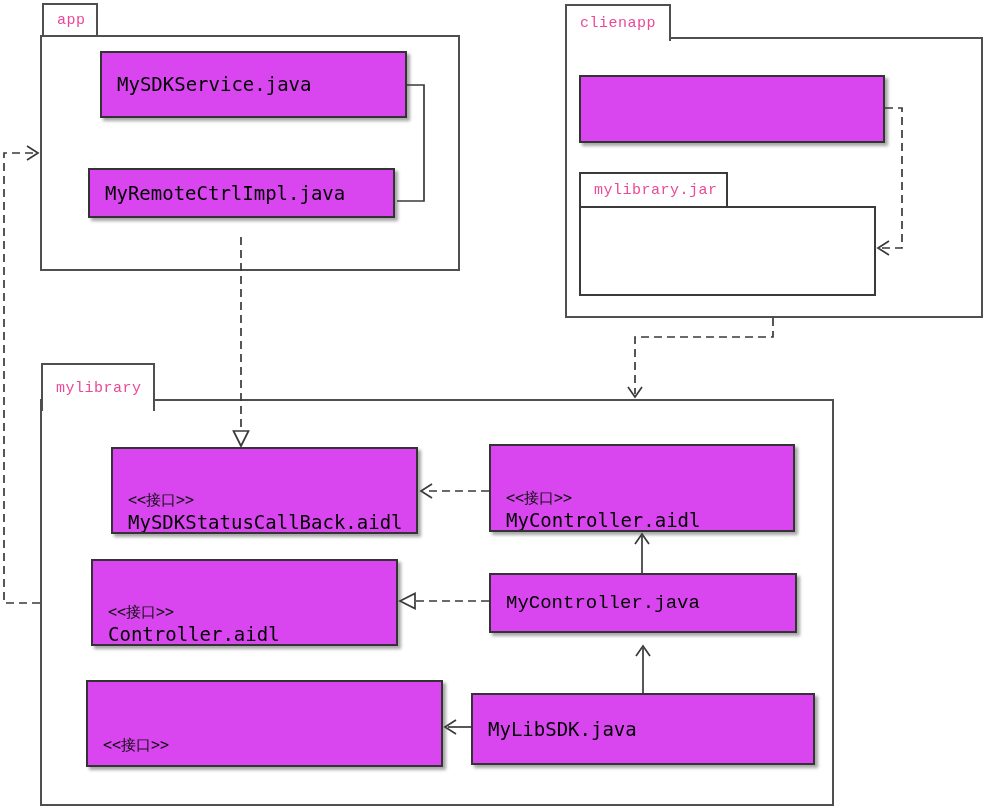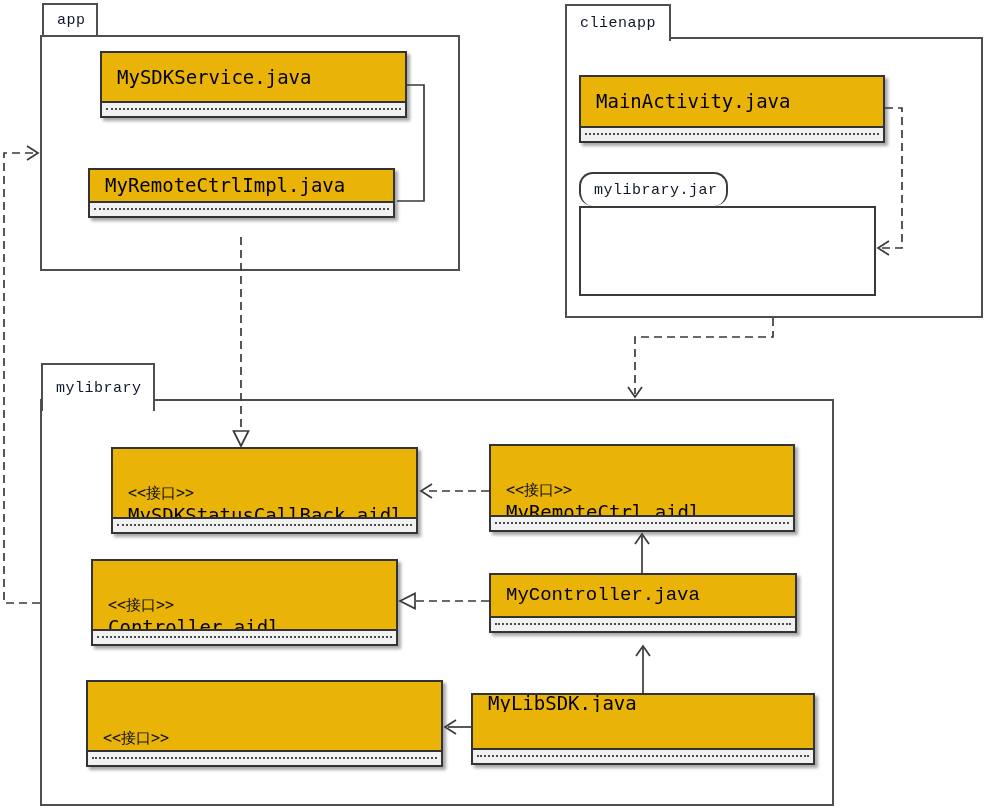--- a/index.html
+++ b/index.html
@@ -4,31 +4,31 @@
 <style>
   html,body{margin:0;padding:0;background:#ffffff;}
   *{box-sizing:border-box;}
   #canvas{
     position:relative;width:986px;height:809px;background:#ffffff;overflow:hidden;
     font-family:"DejaVu Sans Mono","Liberation Mono",monospace;
   }
   
   .pkg-tab{
     position:absolute;background:#ffffff;border:2px solid #4f4f4f;border-bottom:none;
-    font-family:"Liberation Mono",monospace;font-size:15px;letter-spacing:0.5px;color:#0f172a;
+    font-family:"Liberation Mono",monospace;font-size:15px;letter-spacing:0.5px;color:#ec4899;
     display:flex;align-items:center;padding:0 10px 0 13px;z-index:2;
   }
   .pkg-body{
     position:absolute;background:#ffffff;border:2px solid #4f4f4f;z-index:1;
   }
   
   .cls{
-    position:absolute;background:#eab308;border:2px solid #333333;
+    position:absolute;background:#d946ef;border:2px solid #333333;
     box-shadow:3px 3px 3px rgba(0,0,0,0.35);
-    display:flex;flex-direction:column;z-index:3;justify-content:flex-end;
+    display:flex;flex-direction:row;z-index:3;justify-content:flex-end;
   }
   .cls-title{
     flex:1;display:flex;flex-direction:column;justify-content:center;
     padding-left:15px;gap:5px;overflow:hidden;
   }
   .cls-stereo{font-size:15px;color:#111;line-height:1;margin-top:44px;}
   .cls-name{font-size:19px;color:#000;line-height:1;white-space:nowrap;}
   .cls-strip{
     position:relative;height:15px;background:#f1f1f1;border-top:2px solid #333333;
   }
@@ -52,21 +52,21 @@
   <div class="pkg-tab" style="left:565px;top:4px;width:106px;height:37px;">
     <span>clienapp</span>
   </div>
   <div class="pkg-body" style="left:565px;top:37px;width:418px;height:281px;"></div>
 
   <div class="pkg-tab" style="left:41px;top:363px;width:114px;height:48px;">
     <span>mylibrary</span>
   </div>
   <div class="pkg-body" style="left:40px;top:399px;width:794px;height:407px;"></div>
 
-  <div class="pkg-tab" style="left:579px;top:172px;width:149px;height:34px;border-color:#3a3a3a;z-index:3;border-radius:14px;">
+  <div class="pkg-tab" style="left:579px;top:172px;width:149px;height:34px;border-color:#3a3a3a;z-index:3;">
     <span>mylibrary.jar</span>
   </div>
   <div class="pkg-body" style="left:579px;top:206px;width:297px;height:90px;border-color:#3a3a3a;z-index:2;"></div>
 
   <div class="cls" style="left:100px;top:51px;width:307px;height:67px;">
     <div class="cls-title">
         <span class="cls-name">MySDKService.java</span>
       </div>
     <div class="cls-strip">
         <div class="dots"></div>
@@ -76,42 +76,39 @@
   <div class="cls" style="left:88px;top:168px;width:307px;height:50px;">
     <div class="cls-title">
         <span class="cls-name">MyRemoteCtrlImpl.java</span>
       </div>
     <div class="cls-strip">
         <div class="dots"></div>
       </div>
   </div>
 
   <div class="cls" style="left:579px;top:75px;width:306px;height:68px;">
-    <div class="cls-title">
-        <span class="cls-name">MainActivity.java</span>
-      </div>
     <div class="cls-strip">
         <div class="dots"></div>
       </div>
   </div>
 
   <div class="cls" style="left:111px;top:447px;width:307px;height:87px;">
     <div class="cls-title">
       <span class="cls-stereo">&lt;&lt;接口&gt;&gt;</span>
       <span class="cls-name">MySDKStatusCallBack.aidl</span>
     </div>
     <div class="cls-strip">
         <div class="dots"></div>
       </div>
   </div>
 
   <div class="cls" style="left:489px;top:444px;width:306px;height:88px;">
     <div class="cls-title">
       <span class="cls-stereo">&lt;&lt;接口&gt;&gt;</span>
-      <span class="cls-name">MyRemoteCtrl.aidl</span>
+      <span class="cls-name">MyController.aidl</span>
     </div>
     <div class="cls-strip">
         <div class="dots"></div>
       </div>
   </div>
 
   <div class="cls" style="left:91px;top:559px;width:307px;height:87px;">
     <div class="cls-title">
       <span class="cls-stereo">&lt;&lt;接口&gt;&gt;</span>
       <span class="cls-name">Controller.aidl</span>

